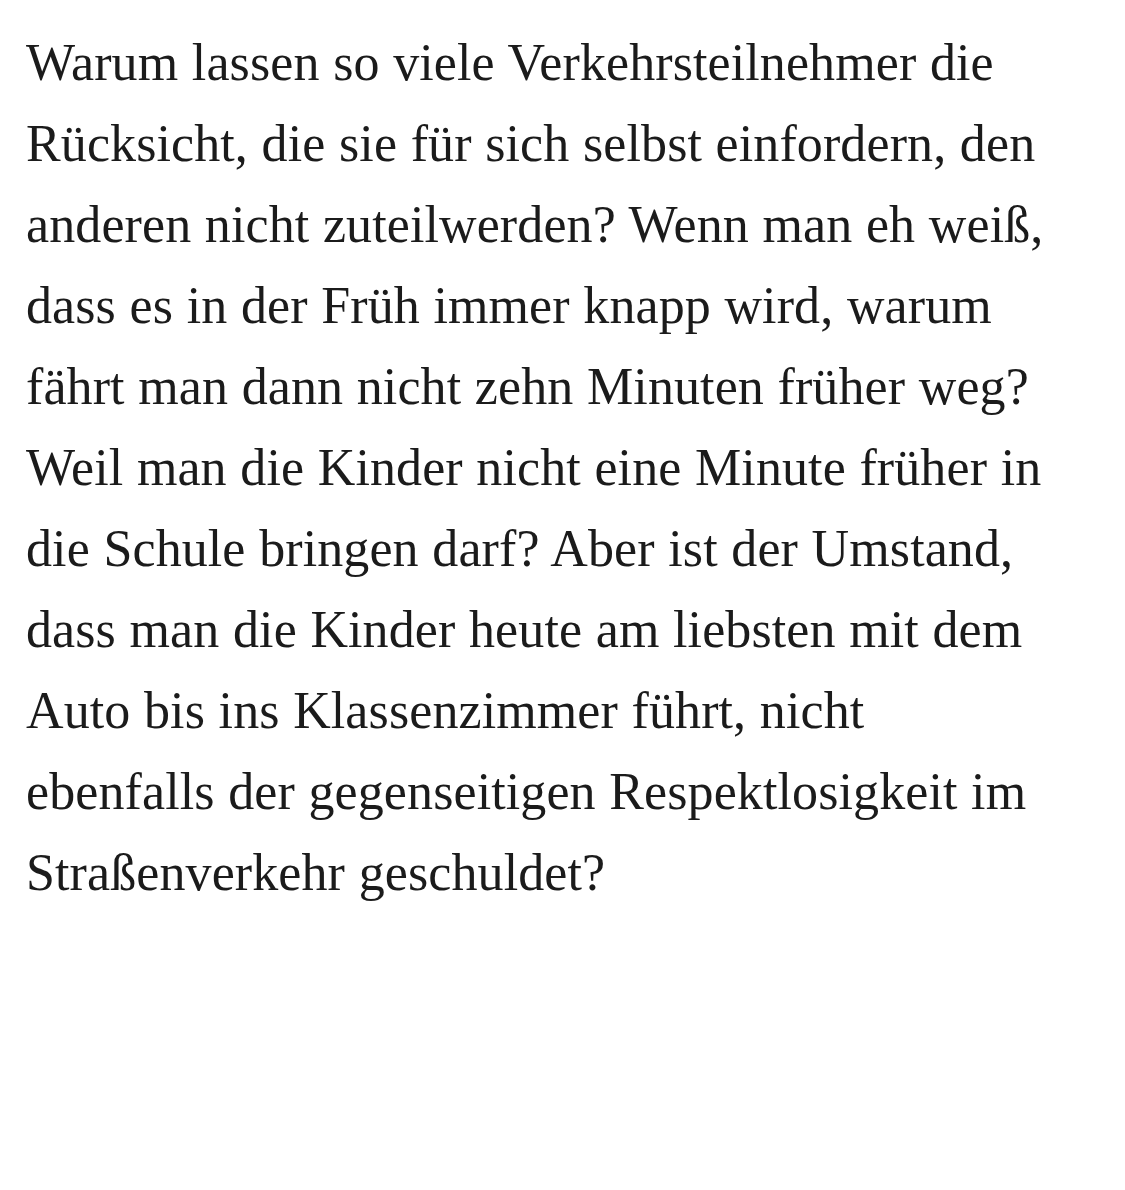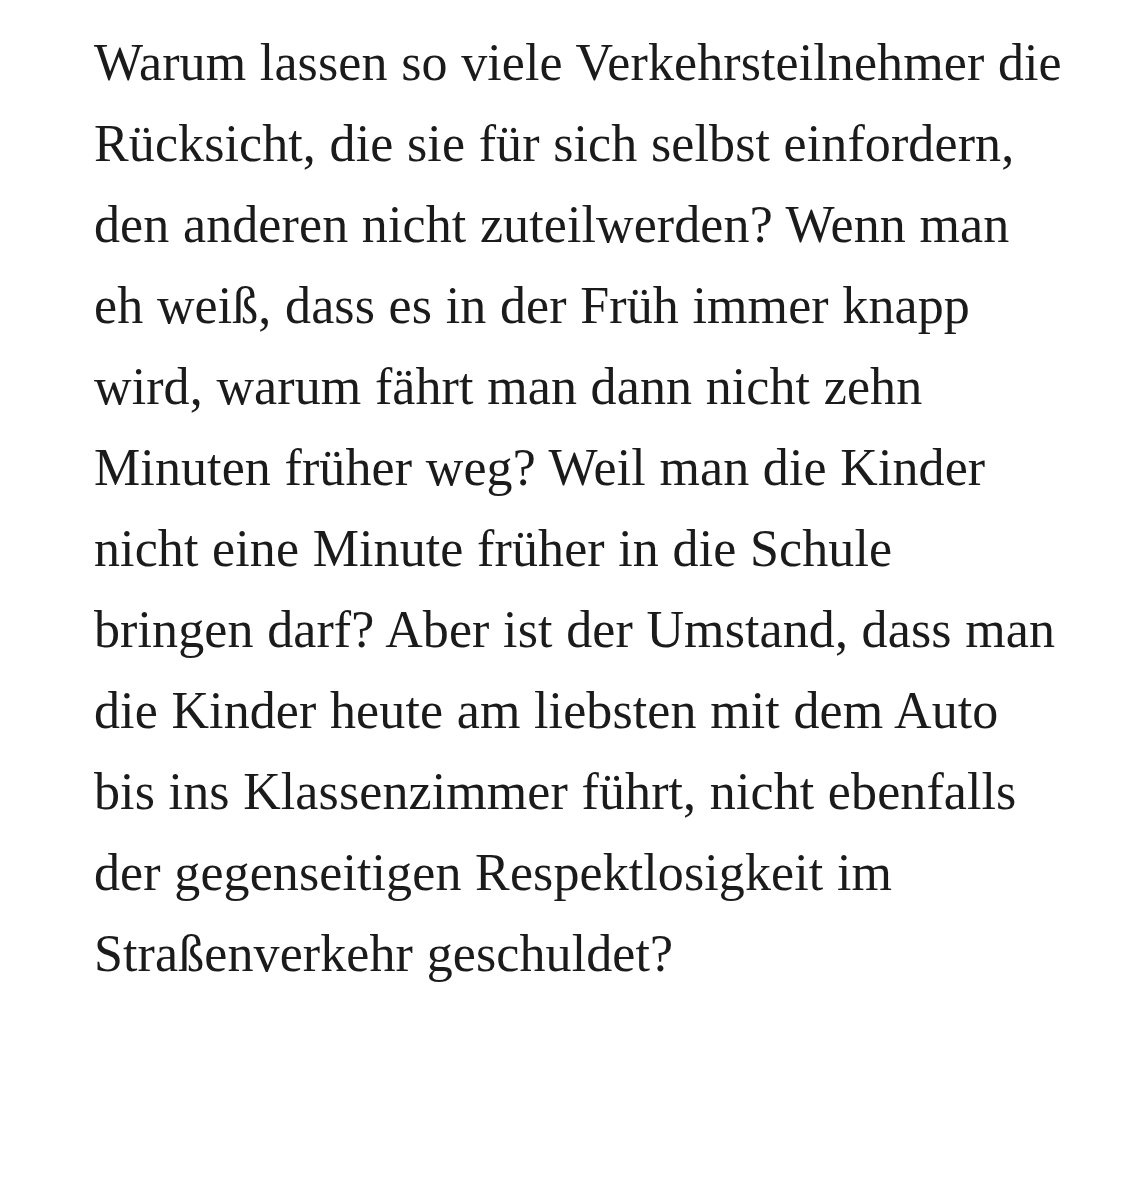--- a/index.html
+++ b/index.html
@@ -10,21 +10,21 @@
   body {
     width: 1125px;
     height: 1190px;
     overflow: hidden;
     font-family: "Liberation Serif", "DejaVu Serif", serif;
   }
   .page {
     box-sizing: border-box;
     width: 1125px;
     height: 1190px;
-    padding: 22px 62px 0 94px;
+    padding: 22px 62px 0 26px;
     background: #ffffff;
   }
   .body-paragraph {
     font-family: "Liberation Serif", "DejaVu Serif", serif;
     font-size: 52px;
     line-height: 81px;
     color: #1b1b1b;
     letter-spacing: 0.1px;
     word-spacing: 0.5px;
     text-align: left;

